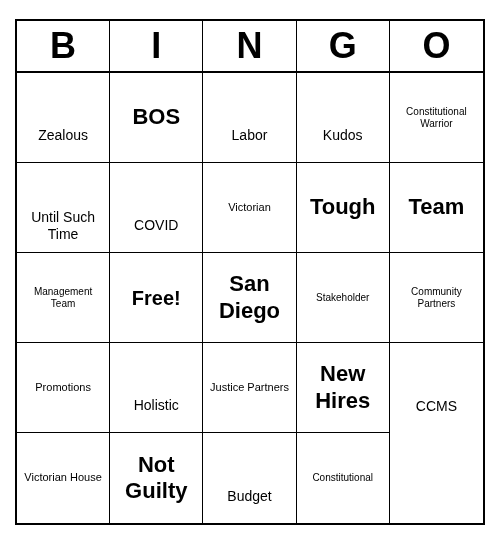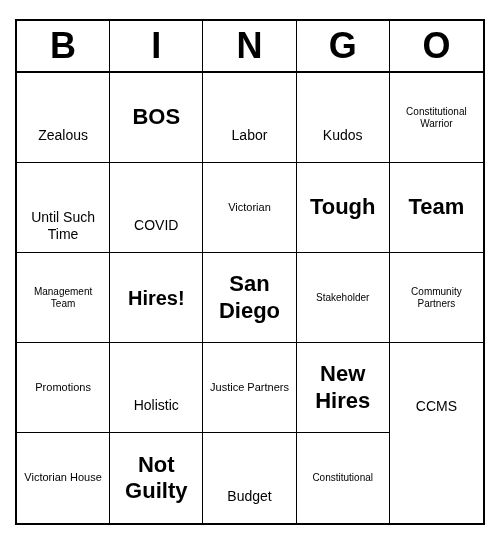--- a/index.html
+++ b/index.html
@@ -132,21 +132,21 @@
       <div class="bingo-cell">
         <span class="cell-text size-xl" style="font-weight: bold;">Tough</span>
       </div>
       <div class="bingo-cell">
         <span class="cell-text size-xl" style="font-weight: bold;">Team</span>
       </div>
       <div class="bingo-cell">
         <span class="cell-text size-xs">Management Team</span>
       </div>
       <div class="bingo-cell">
-        <span class="cell-text free-cell" style="font-size: 20px; font-weight: bold;">Hires!</span>
+        <span class="cell-text free-cell" style="font-size: 20px; font-weight: bold;">Free!</span>
       </div>
       <div class="bingo-cell">
         <span class="cell-text size-xl" style="font-weight: bold;">San Diego</span>
       </div>
       <div class="bingo-cell">
         <span class="cell-text size-xs">Stakeholder</span>
       </div>
       <div class="bingo-cell">
         <span class="cell-text size-xs">Community Partners</span>
       </div>

